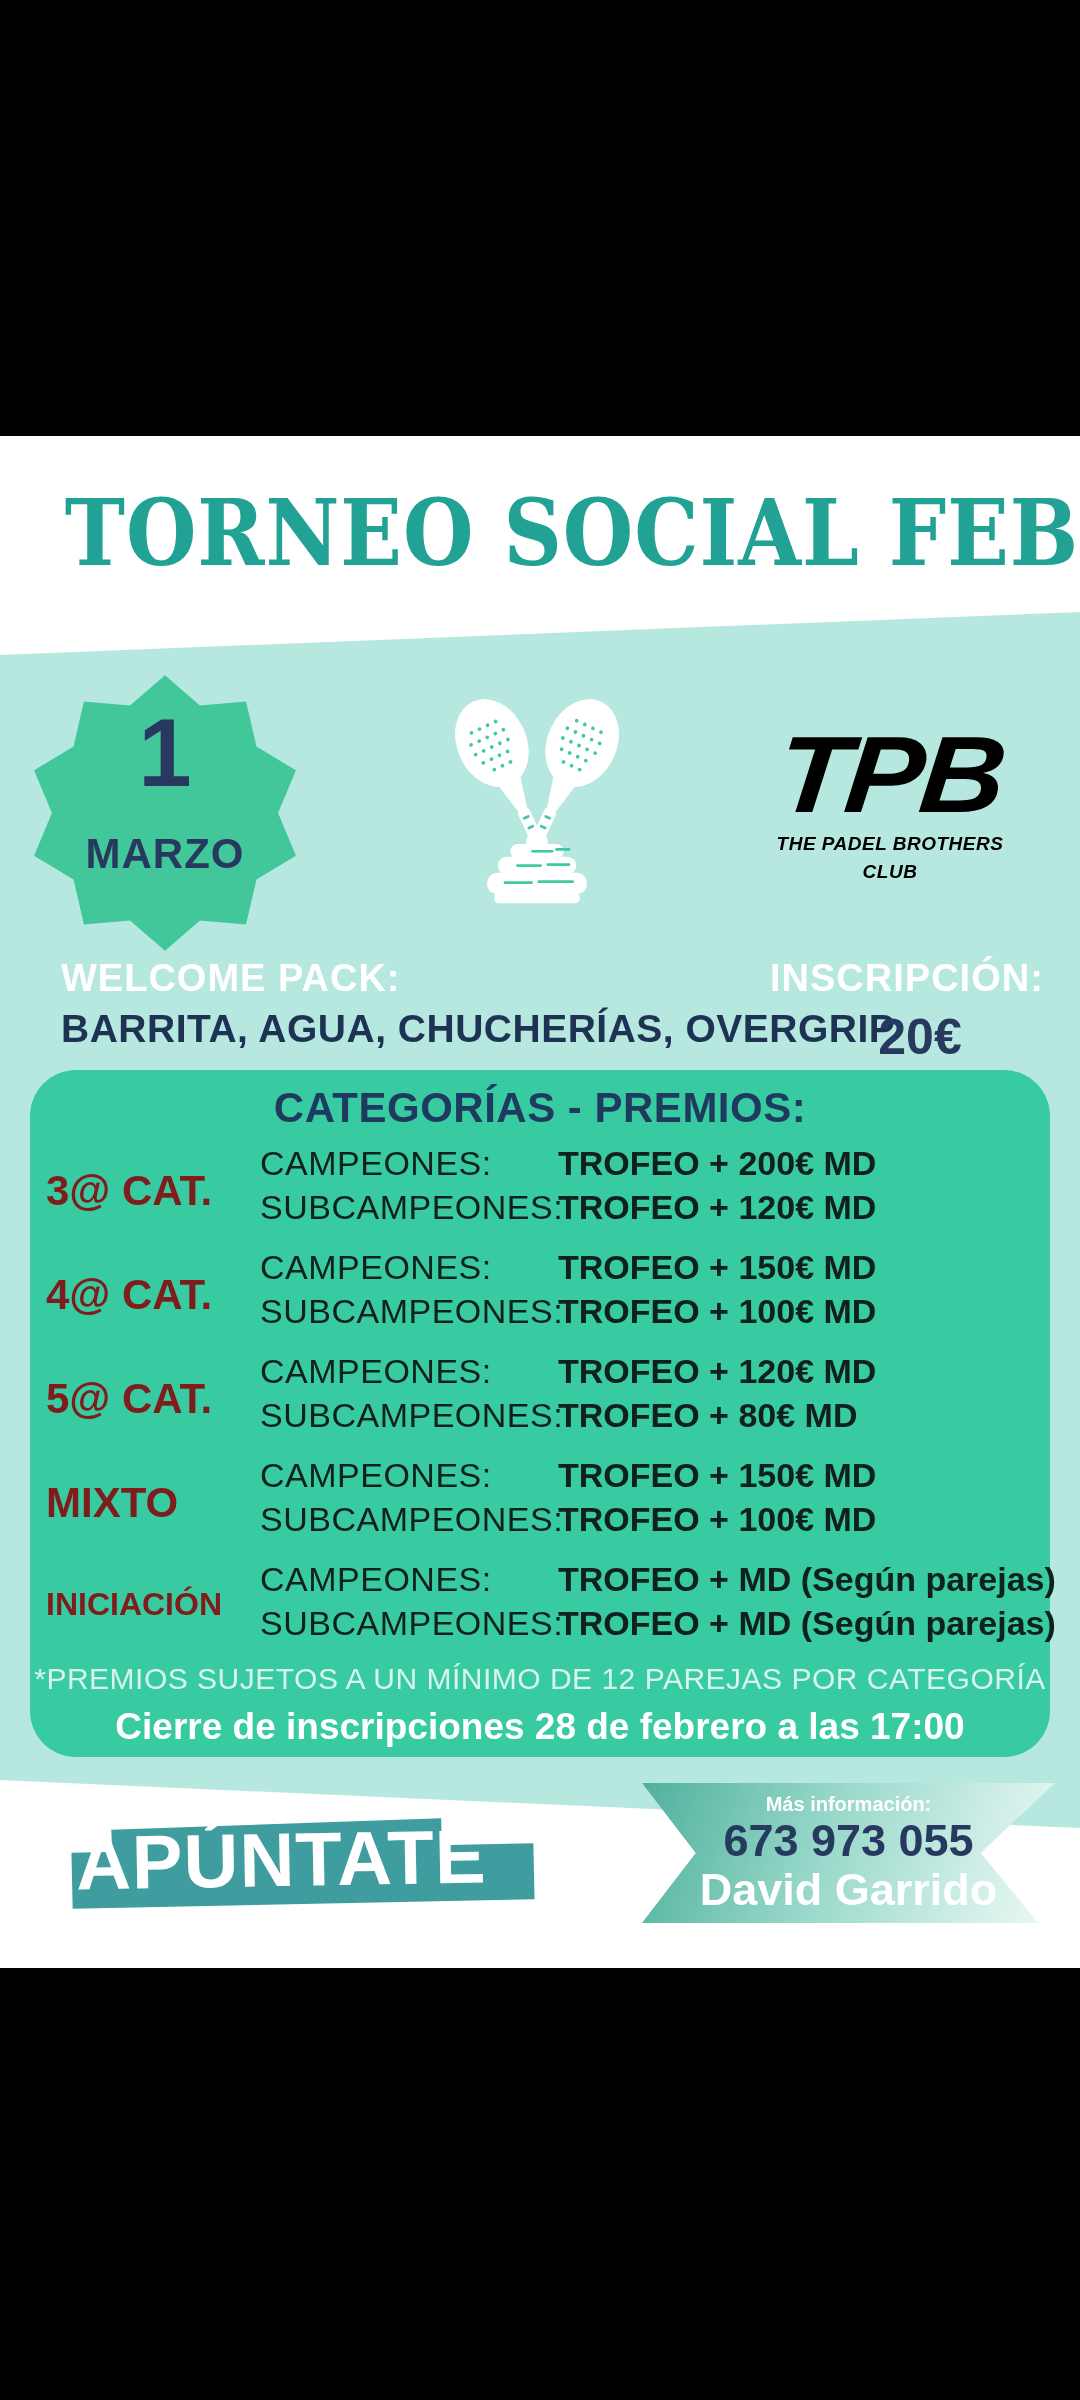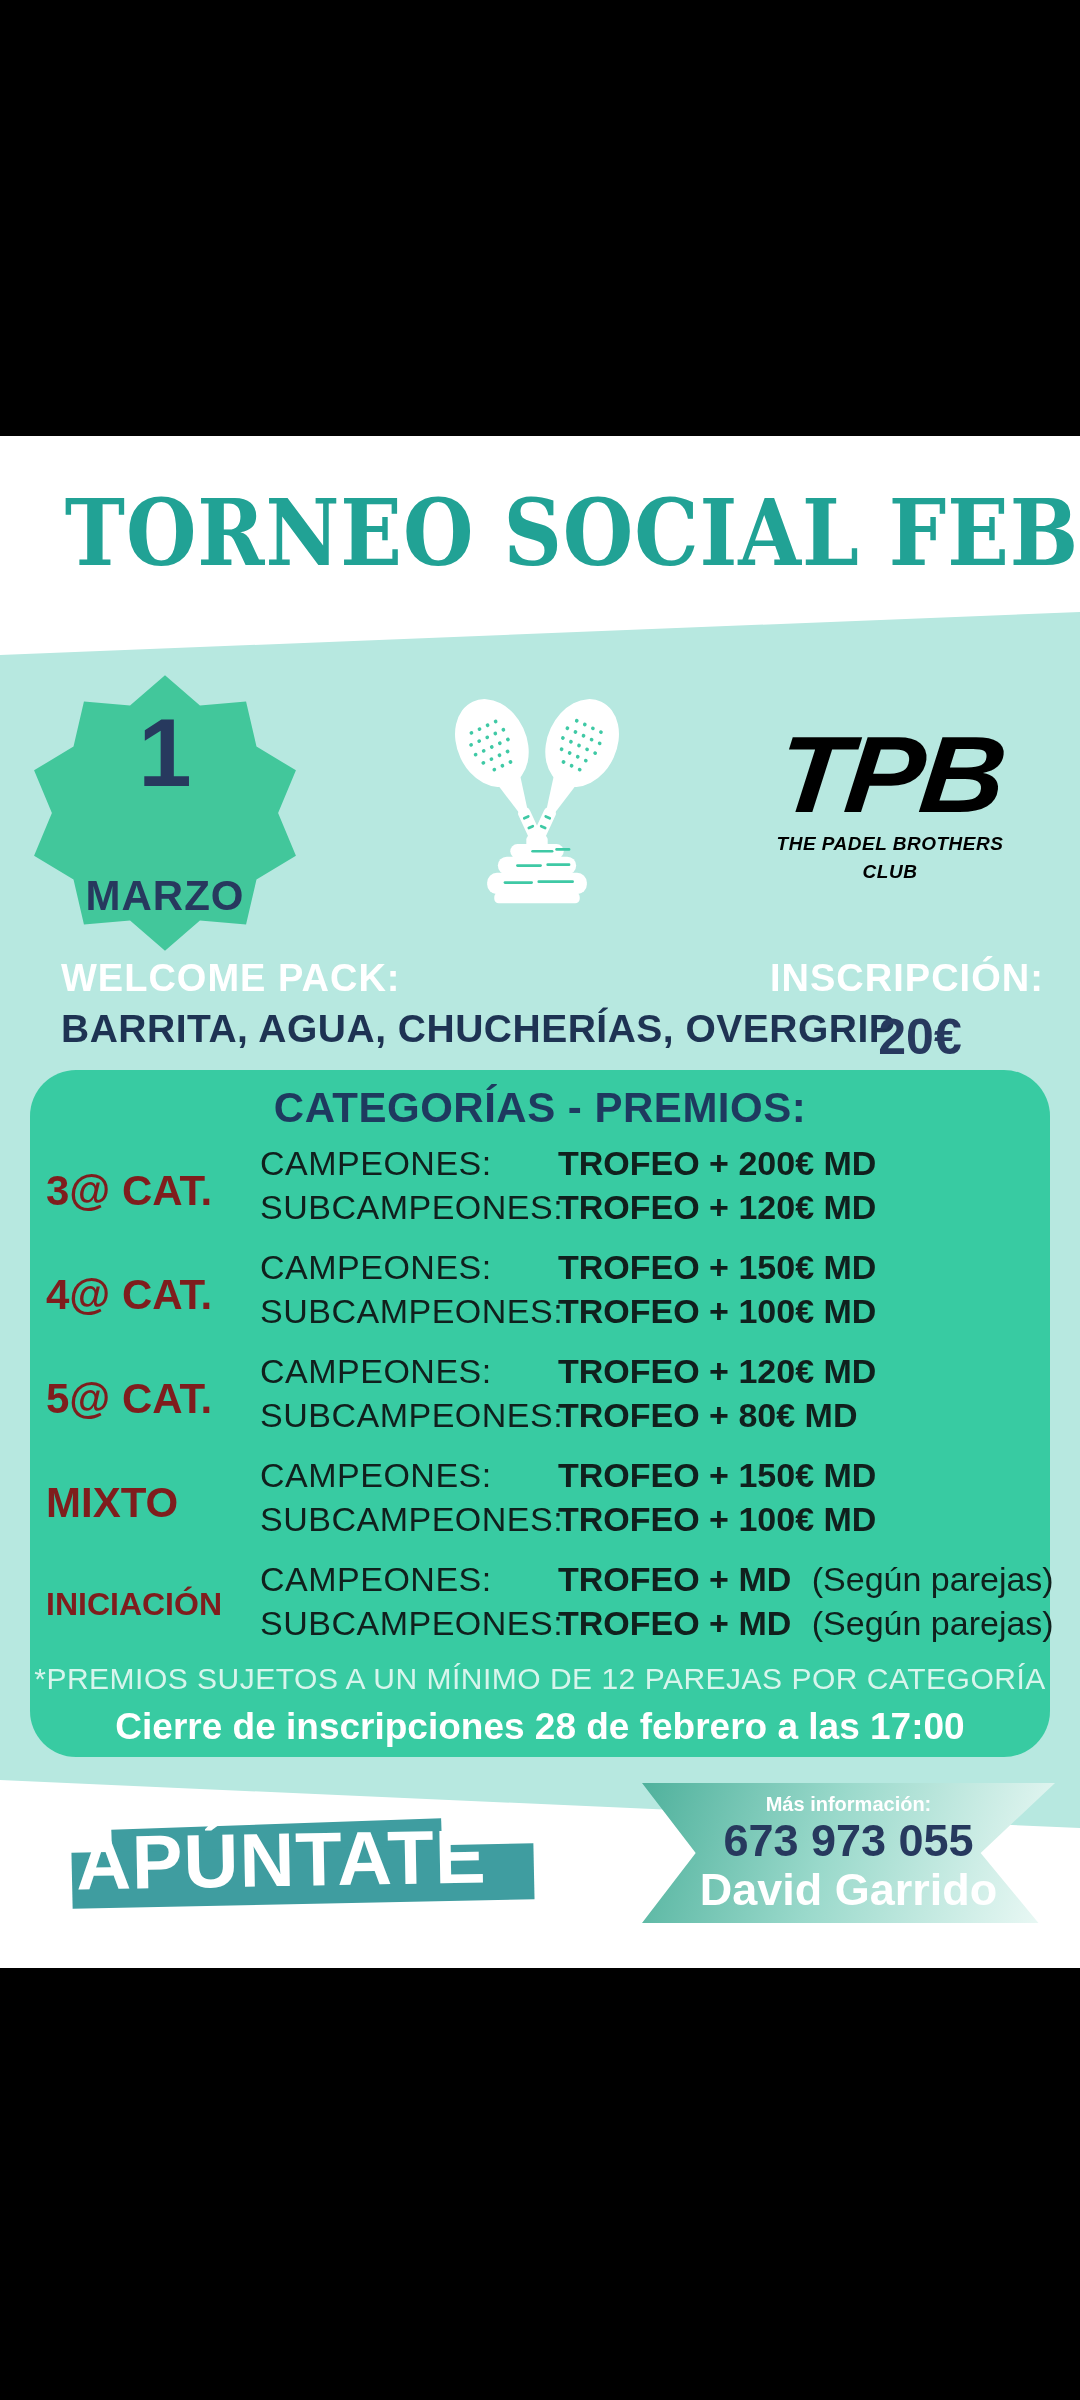--- a/index.html
+++ b/index.html
@@ -10,21 +10,21 @@
   .mint{left:0;top:600px;width:1080px;height:1240px;background:#b7e8e0;
         clip-path:polygon(0 55px,1080px 12px,1080px 1228px,0 1180px);}
   .title{left:0;top:487px;width:1080px;text-align:center;color:#21a295;
          font-family:"DejaVu Serif", serif;font-weight:900;font-size:92px;line-height:1;
          letter-spacing:1px;transform:scaleX(.88);transform-origin:center;white-space:nowrap;}
   
   .badge{left:20px;top:668px;width:290px;height:290px;}
   .badge svg{display:block;width:100%;height:100%;}
   .badge-day{left:20px;top:705px;width:290px;text-align:center;color:#27395e;
              font-weight:900;font-size:96px;line-height:1;}
-  .badge-month{left:20px;top:875px;width:290px;text-align:center;color:#27395e;
+  .badge-month{left:20px;top:833px;width:290px;text-align:center;color:#27395e;
                font-weight:900;font-size:42px;line-height:1;letter-spacing:1px;}
   
   .rackets{left:448px;top:690px;width:178px;height:215px;}
   .rackets svg{display:block;width:100%;height:100%;}
   
   .tpb{left:740px;top:718px;width:300px;text-align:center;color:#000;}
   .tpb-acronym{font-weight:900;font-style:italic;font-size:118px;line-height:.95;
                letter-spacing:-4px;transform:skewX(-6deg) scaleY(.92);}
   .tpb-sub{font-weight:900;font-style:italic;font-size:19px;line-height:1.45;letter-spacing:.5px;}
   
@@ -36,21 +36,21 @@
   .card{left:30px;top:1070px;width:1020px;height:687px;background:#38cba2;border-radius:46px;}
   .card-header{position:absolute;left:0;top:14px;width:100%;text-align:center;color:#1e3a5f;
                font-weight:900;font-size:42px;letter-spacing:.5px;}
   .cat-name{position:absolute;left:16px;color:#7f1d1d;font-weight:900;font-size:42px;
             line-height:1;white-space:nowrap;}
   .cat-name.small{font-size:32px;}
   .row-line{position:absolute;left:0;width:100%;height:44px;font-size:34px;color:#10201d;}
   .row-line .lbl{position:absolute;left:230px;font-weight:400;letter-spacing:.5px;white-space:nowrap;}
   .row-line .val{position:absolute;left:528px;white-space:nowrap;}
   .row-line .val b{font-weight:900;}
-  .row-line .suffix{font-weight:400;margin-left:11px;}
+  .row-line .suffix{font-weight:700;}
   .card-note{position:absolute;left:0;top:592px;width:100%;text-align:center;
              color:rgba(255,255,255,.8);font-weight:500;font-size:30px;letter-spacing:.5px;}
   .card-deadline{position:absolute;left:0;top:636px;width:100%;text-align:center;
                  color:#ffffff;font-weight:900;font-size:37px;}
   
   .cta-strip{background:#3f9da0;}
   .cta-strip.a{left:112px;top:1824px;width:330px;height:46px;transform:rotate(-2deg);}
   .cta-strip.b{left:72px;top:1848px;width:462px;height:56px;transform:rotate(-1.2deg);}
   .cta-text{left:76px;top:1818px;color:#ffffff;font-weight:900;font-size:76px;line-height:1.1;
             letter-spacing:1px;transform:rotate(-1deg);white-space:nowrap;}

